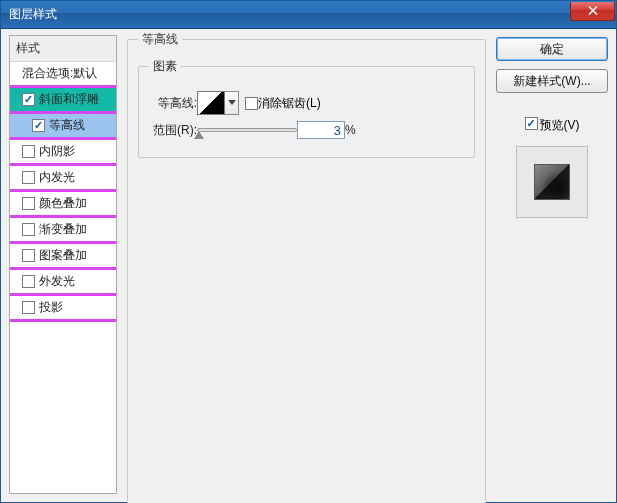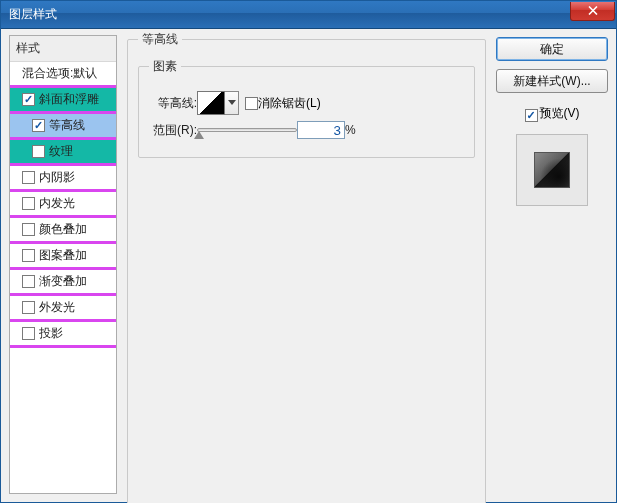--- a/index.html
+++ b/index.html
@@ -207,24 +207,24 @@
     align-items: center;
     justify-content: center;
     color: #111;
   }
   .btn.default {
     border: 1px solid #2f78c2;
     box-shadow: 0 0 0 1px #7db3e6 inset;
   }
   .preview-row {
     display: flex;
-    align-items: flex-end;
+    align-items: flex-start;
     justify-content: center;
     gap: 2px;
-    margin-top: 4px;
+    margin-top: 16px;
   }
   .preview-box {
     margin: 4px auto 0 auto;
     width: 72px;
     height: 72px;
     border: 1px solid #bdbdbd;
     background: #e8e8e8;
     display: flex;
     align-items: center;
     justify-content: center;
@@ -260,43 +260,39 @@
       </div>
 
       <div class="style-item highlight">
         <span class="cb checked"></span>
         <span>斜面和浮雕</span>
       </div>
       <div class="style-item indent selected">
         <span class="cb checked"></span>
         <span>等高线</span>
       </div>
-      <div class="style-item indent highlight">
-        <span class="cb"></span>
-        <span>纹理</span>
-      </div>
       <div class="style-item">
         <span class="cb"></span>
         <span>内阴影</span>
       </div>
       <div class="style-item">
         <span class="cb"></span>
         <span>内发光</span>
       </div>
       <div class="style-item">
         <span class="cb"></span>
         <span>颜色叠加</span>
       </div>
       <div class="style-item">
         <span class="cb"></span>
+        <span>渐变叠加</span>
+      </div>
+      <div class="style-item">
+        <span class="cb"></span>
         <span>图案叠加</span>
-      </div>
-      <div class="style-item">
-        <span class="cb"></span>
-        <span>渐变叠加</span>
       </div>
       <div class="style-item">
         <span class="cb"></span>
         <span>外发光</span>
       </div>
       <div class="style-item">
         <span class="cb"></span>
         <span>投影</span>
       </div>
     </div>

